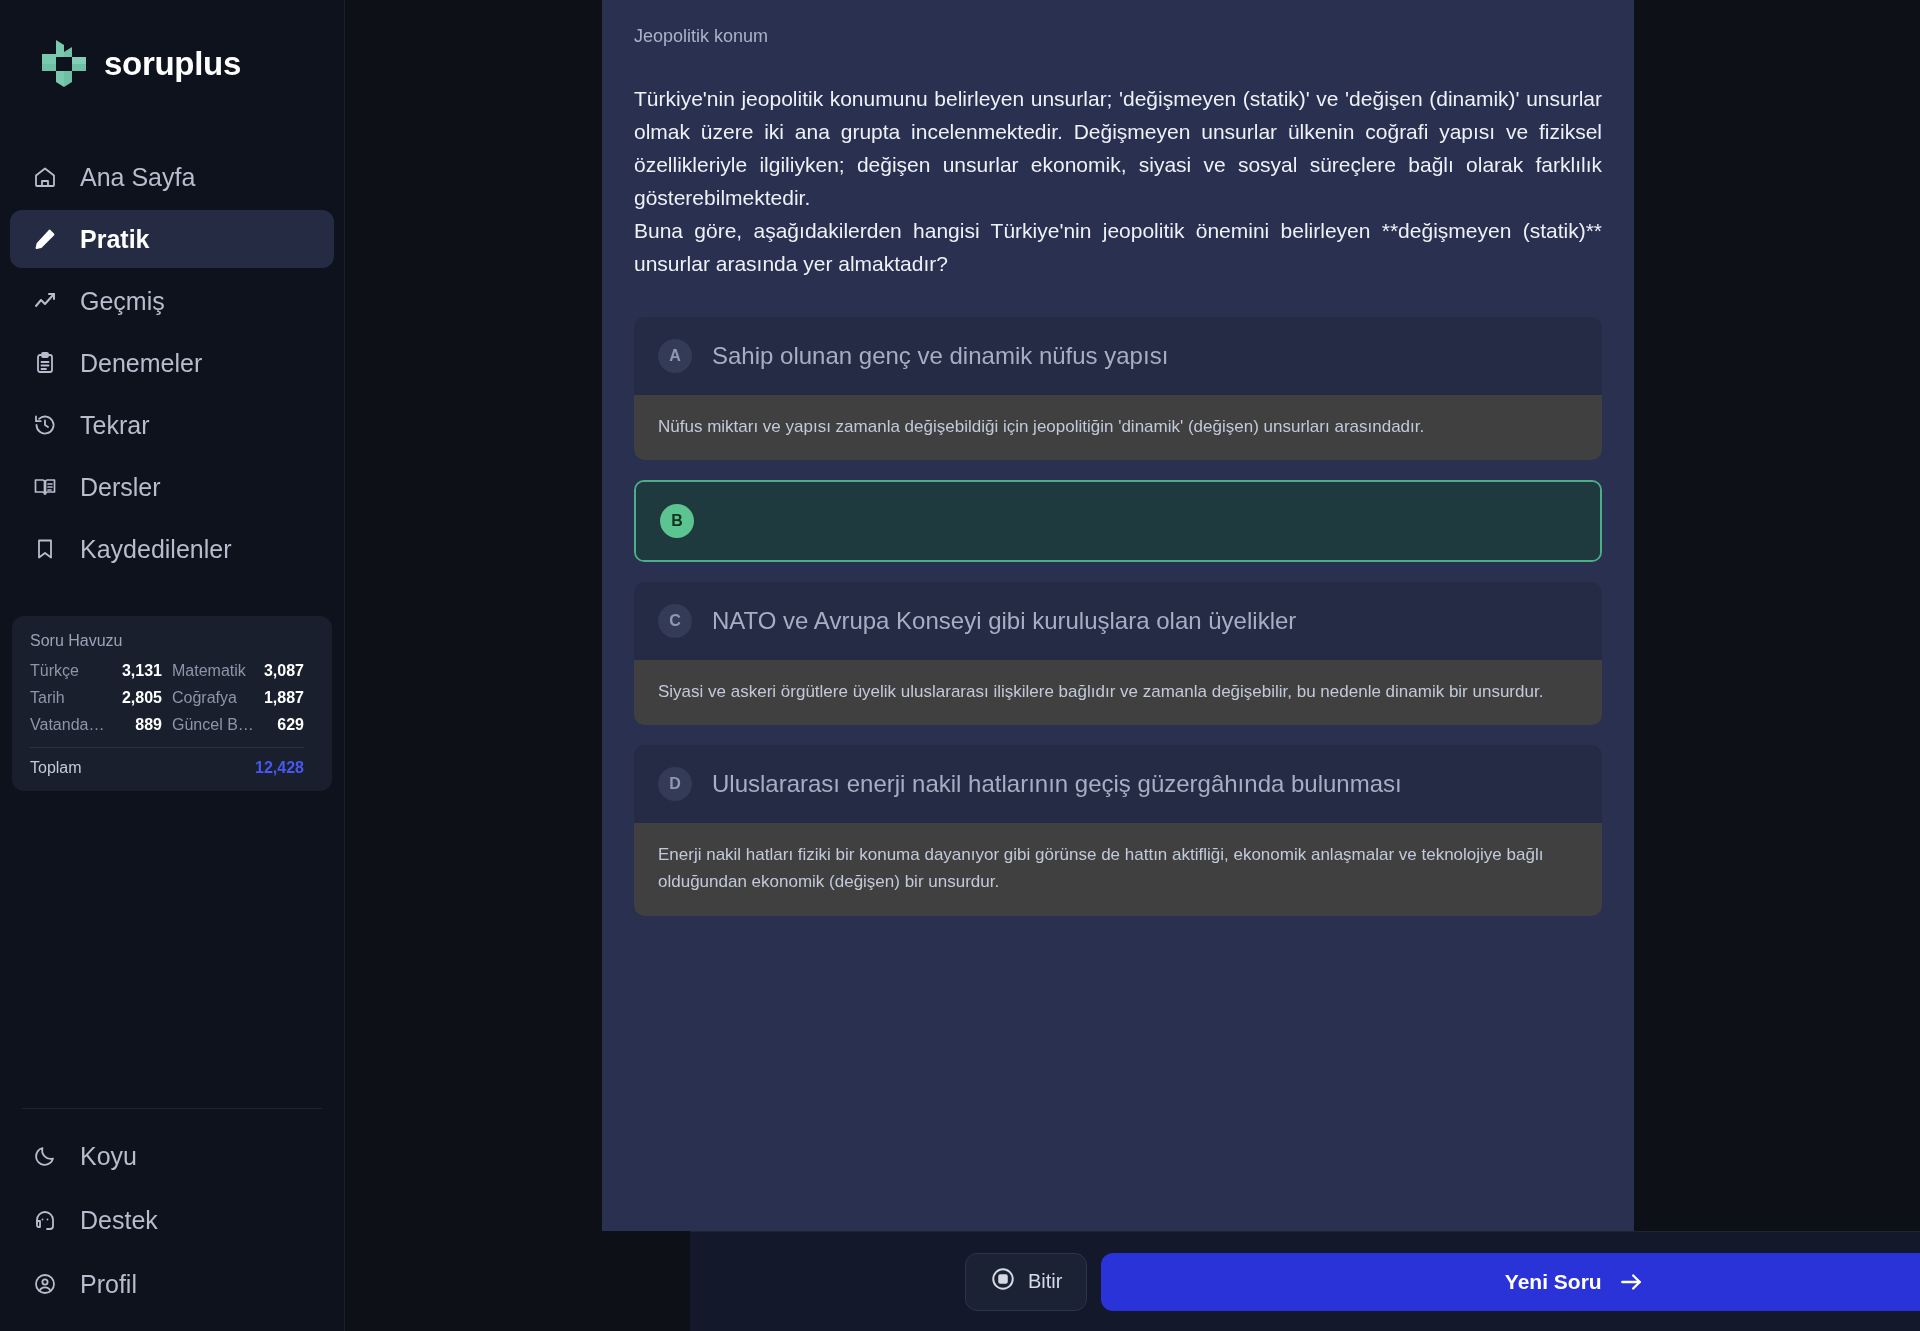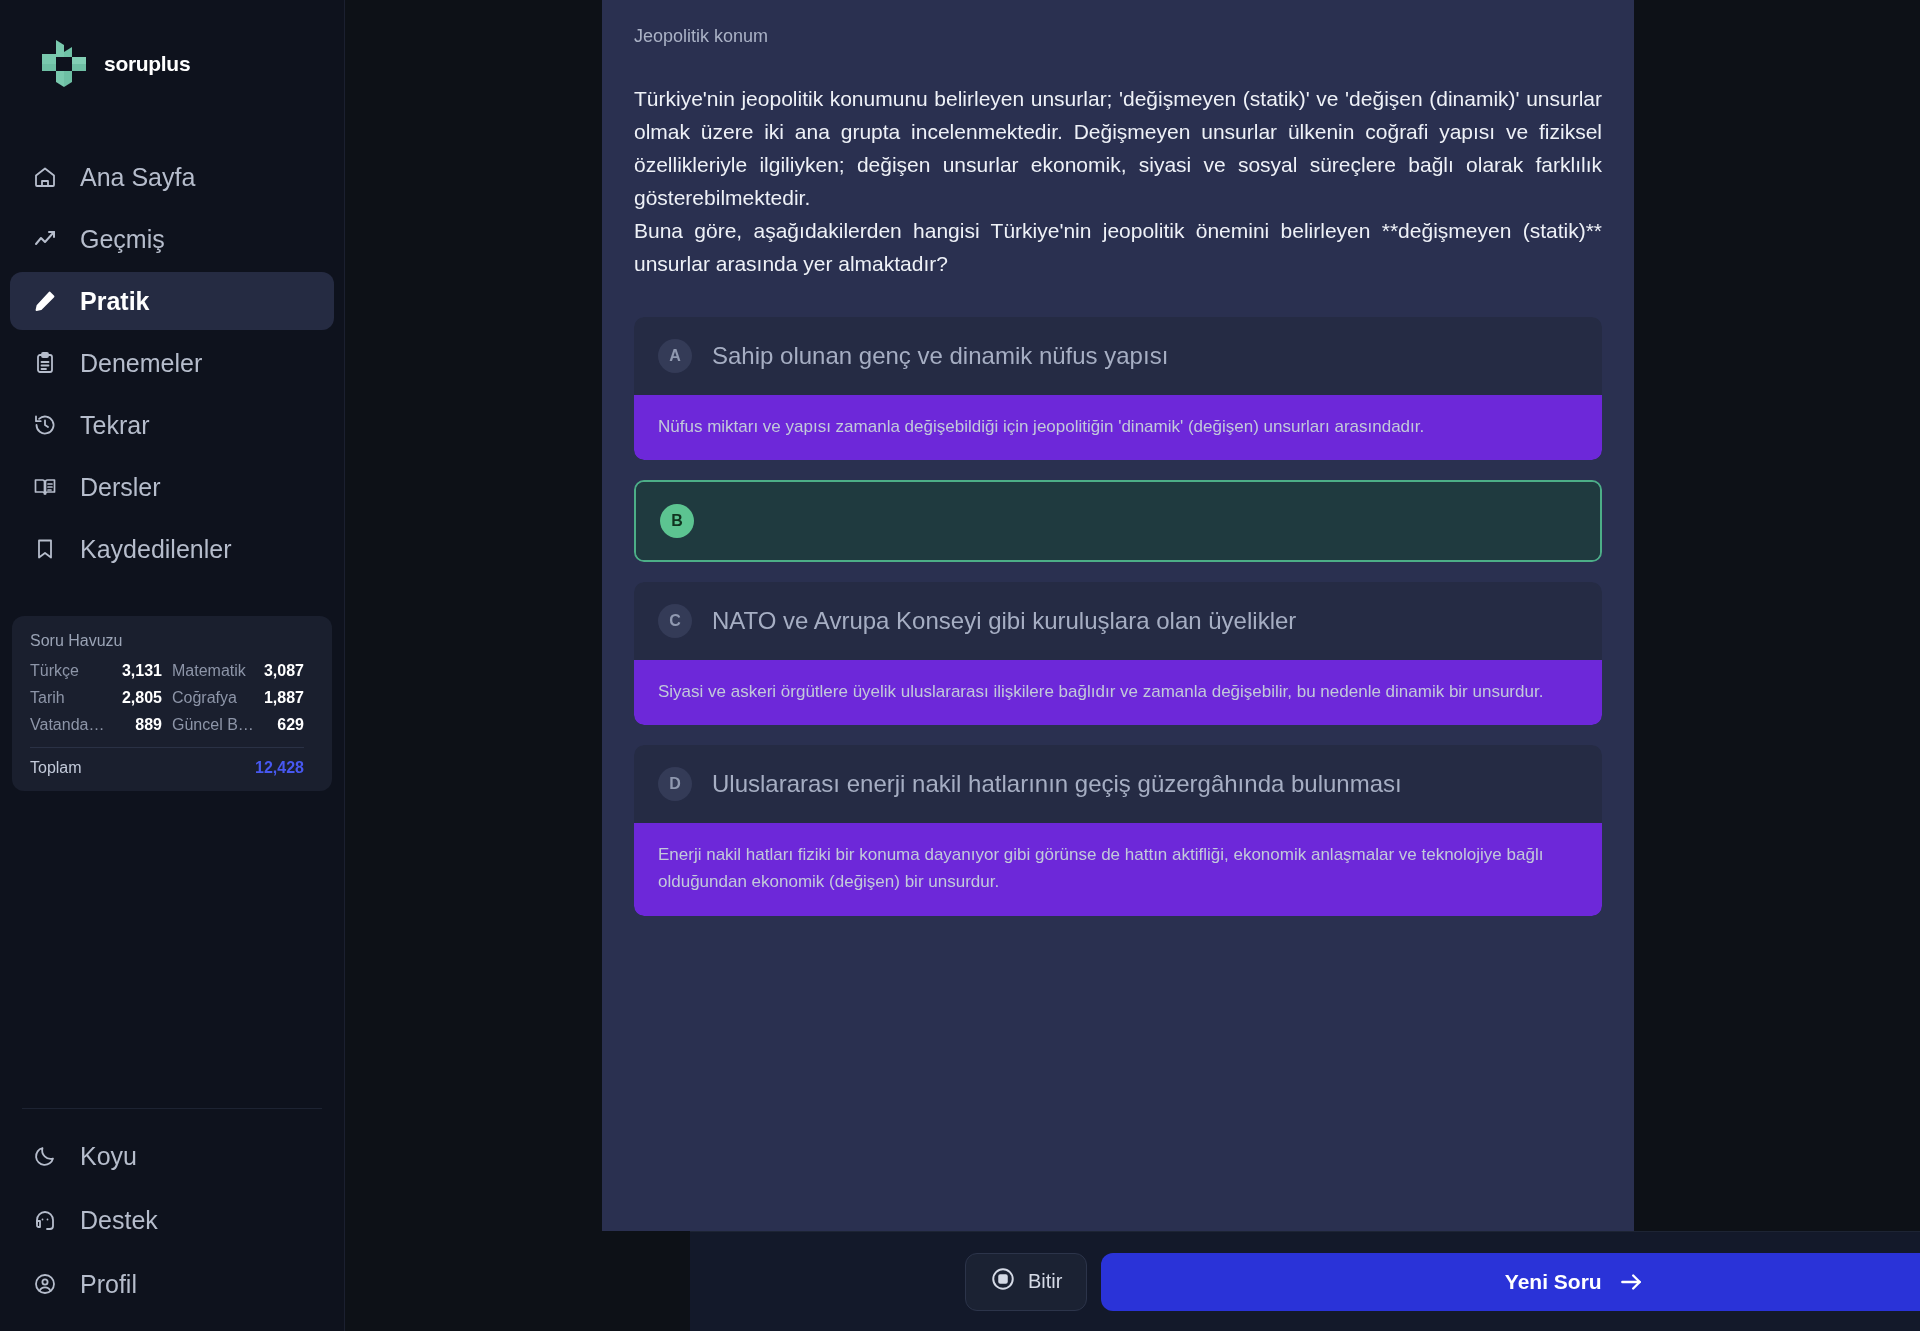--- a/index.html
+++ b/index.html
@@ -15,21 +15,21 @@
   .sidebar {
     width: 345px; height: 1331px;
     background: #0e121d;
     border-right: 1px solid #1b2030;
     display: flex; flex-direction: column;
     flex-shrink: 0;
     position: relative;
   }
   .brand { display: flex; align-items: center; gap: 14px; padding: 38px 0 0 38px; }
   .brand-logo { width: 52px; height: 52px; position: relative; }
-  .brand-name { color: #ffffff; font-size: 21px; font-weight: 700; letter-spacing: -0.3px; }
+  .brand-name { color: #ffffff; font-size: 33px; font-weight: 700; letter-spacing: -0.3px; }
 
   .nav { margin-top: 58px; padding: 0 10px; display: flex; flex-direction: column; gap: 4px; }
   .nav-item {
     display: flex; align-items: center; gap: 22px;
     height: 58px; padding: 0 22px;
     border-radius: 12px;
     color: #b6bdcc; font-size: 25px; cursor: pointer;
   }
   .nav-item .ico { width: 26px; height: 26px; display:flex; align-items:center; justify-content:center; flex-shrink: 0; }
   .nav-item.active { background: #252b42; color: #ffffff; font-weight: 600; }
@@ -84,21 +84,21 @@
     cursor: pointer;
   }
   .opt-letter {
     width: 34px; height: 34px; border-radius: 50%;
     background: #343b57; color: #9099b0;
     display: flex; align-items: center; justify-content: center;
     font-size: 16px; font-weight: 600; flex-shrink: 0;
   }
   .opt-text { color: #a6aec3; font-size: 24px; }
   .option-expl {
-    background: #6d28d9;
+    background: #404040;
     padding: 18px 24px 20px 24px;
     color: #c2c9da; font-size: 17px; line-height: 1.6;
     border-radius: 0 0 10px 10px;
   }
 
   .option-block.correct { border: 2px solid #4cae87; border-radius: 10px; }
   .option-block.correct .option-row { background: #1f3a3f; border-radius: 8px 8px 0 0; }
   .option-block.correct .opt-letter { background: #5cc491; color: #10331f; }
   .option-block.correct .opt-text { color: #6fd3a0; }
   .option-block.correct .option-expl { background: #2b334f; border-radius: 0 0 8px 8px; }
@@ -154,37 +154,37 @@
       <div class="nav-item">
         <span class="ico">
           <svg width="24" height="24" viewBox="0 0 24 24" fill="none" stroke="#b6bdcc" stroke-width="1.8" stroke-linecap="round" stroke-linejoin="round">
             <path d="M3 10.5 L12 3.5 L21 10.5 V20 a1 1 0 0 1-1 1 H4 a1 1 0 0 1-1-1 Z"></path>
             <path d="M9 21 v-5 h6 v5"></path>
           </svg>
         </span>
         <span>Ana Sayfa</span>
       </div>
 
+      <div class="nav-item active">
+        <span class="ico">
+          <svg width="24" height="24" viewBox="0 0 24 24" fill="none" stroke="#ffffff" stroke-width="1.8" stroke-linecap="round" stroke-linejoin="round">
+            <path d="M16.5 3.5 L20.5 7.5 L8 20 L3.5 21 L4.5 16.5 Z" fill="#ffffff" stroke="#ffffff"></path>
+          </svg>
+        </span>
+        <span>Pratik</span>
+      </div>
+
       <div class="nav-item">
         <span class="ico">
           <svg width="24" height="24" viewBox="0 0 24 24" fill="none" stroke="#b6bdcc" stroke-width="2" stroke-linecap="round" stroke-linejoin="round">
             <path d="M3 17 L8 11 L12 15 L21 5"></path>
             <path d="M21 5 L21 10 M21 5 L16 5"></path>
           </svg>
         </span>
         <span>Geçmiş</span>
-      </div>
-
-      <div class="nav-item active">
-        <span class="ico">
-          <svg width="24" height="24" viewBox="0 0 24 24" fill="none" stroke="#ffffff" stroke-width="1.8" stroke-linecap="round" stroke-linejoin="round">
-            <path d="M16.5 3.5 L20.5 7.5 L8 20 L3.5 21 L4.5 16.5 Z" fill="#ffffff" stroke="#ffffff"></path>
-          </svg>
-        </span>
-        <span>Pratik</span>
       </div>
 
       <div class="nav-item">
         <span class="ico">
           <svg width="24" height="24" viewBox="0 0 24 24" fill="none" stroke="#b6bdcc" stroke-width="1.8" stroke-linecap="round" stroke-linejoin="round">
             <rect x="5" y="4" width="14" height="17" rx="2"></rect>
             <rect x="9" y="2" width="6" height="4" rx="1"></rect>
             <path d="M8.5 11 H15.5 M8.5 14.5 H15.5 M8.5 18 H13"></path>
           </svg>
         </span>

